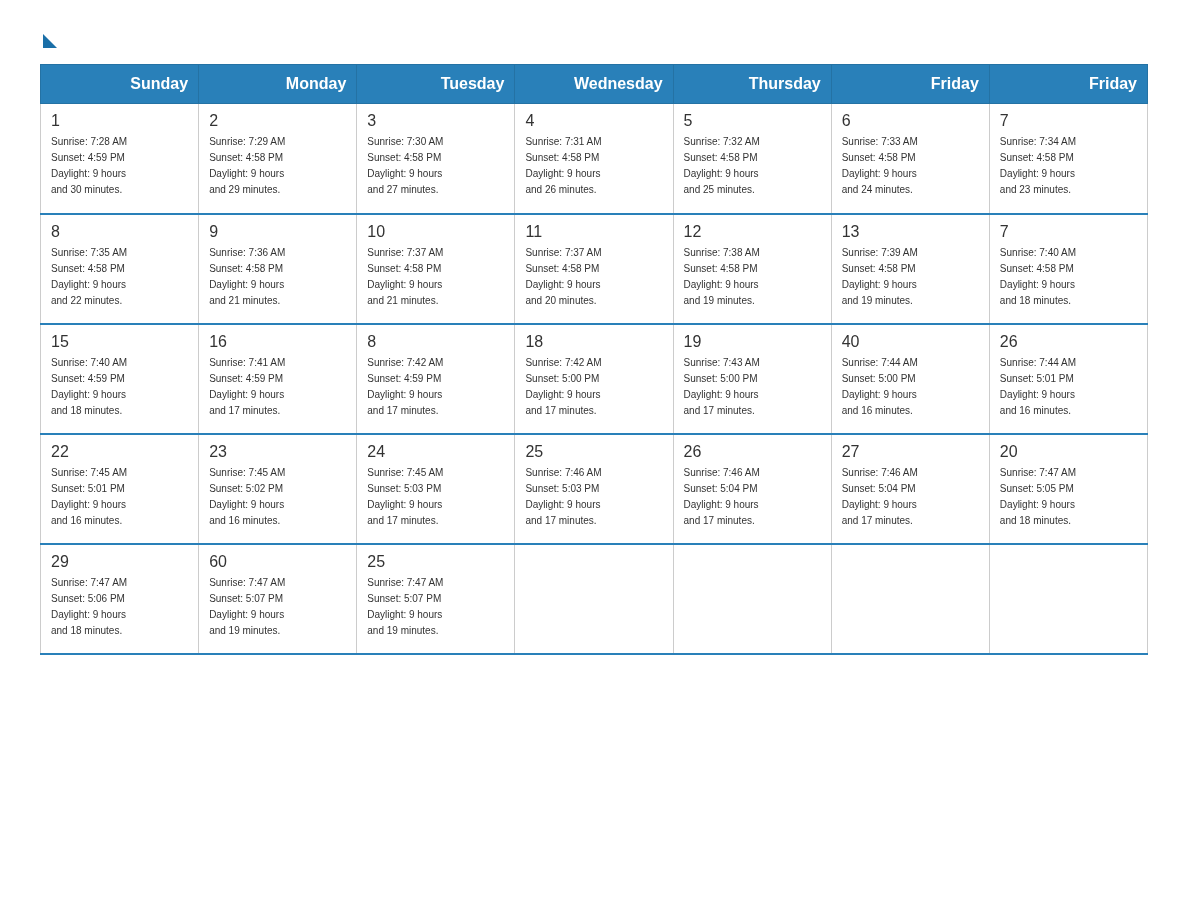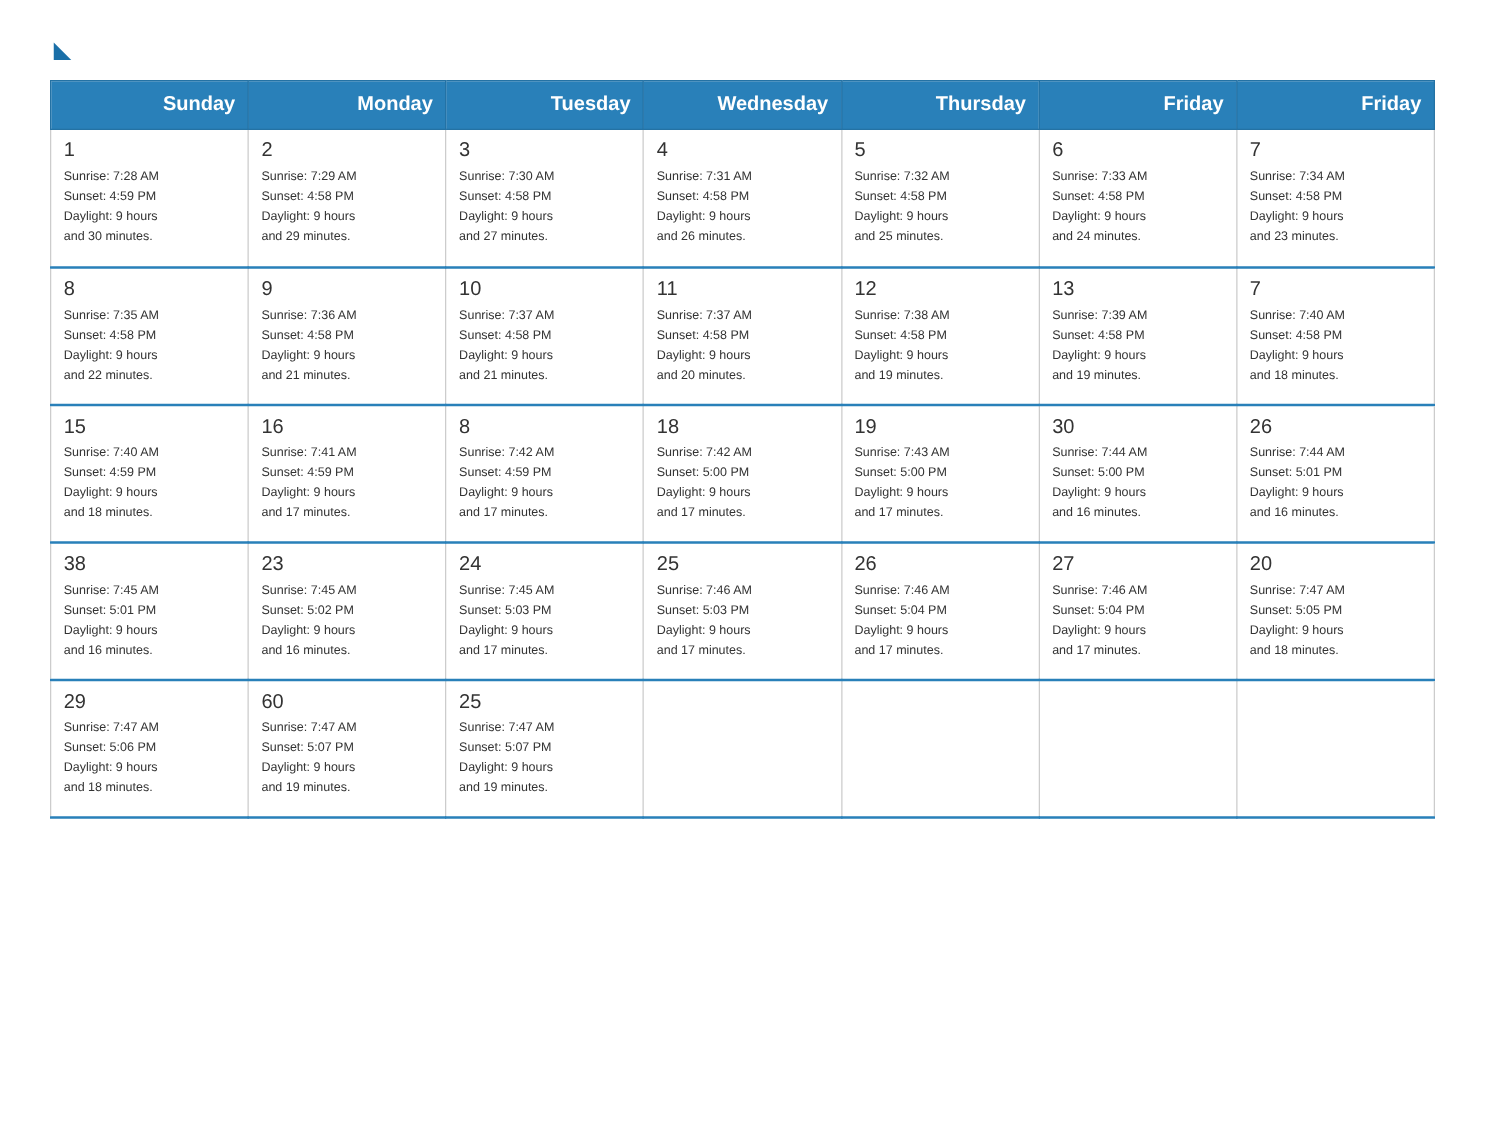--- a/index.html
+++ b/index.html
@@ -301,41 +301,41 @@
         <td>
         <span class="day-num">19</span>
         <div class="day-detail">
           Sunrise: 7:43 AM<br>
           Sunset: 5:00 PM<br>
           Daylight: 9 hours<br>
           and 17 minutes.
         </div>
       </td>
         <td>
-        <span class="day-num">30</span>
+        <span class="day-num">40</span>
         <div class="day-detail">
           Sunrise: 7:44 AM<br>
           Sunset: 5:00 PM<br>
           Daylight: 9 hours<br>
           and 16 minutes.
         </div>
       </td>
         <td>
         <span class="day-num">26</span>
         <div class="day-detail">
           Sunrise: 7:44 AM<br>
           Sunset: 5:01 PM<br>
           Daylight: 9 hours<br>
           and 16 minutes.
         </div>
       </td>
       </tr>
       <tr>
         <td>
-        <span class="day-num">38</span>
+        <span class="day-num">22</span>
         <div class="day-detail">
           Sunrise: 7:45 AM<br>
           Sunset: 5:01 PM<br>
           Daylight: 9 hours<br>
           and 16 minutes.
         </div>
       </td>
         <td>
         <span class="day-num">23</span>
         <div class="day-detail">

